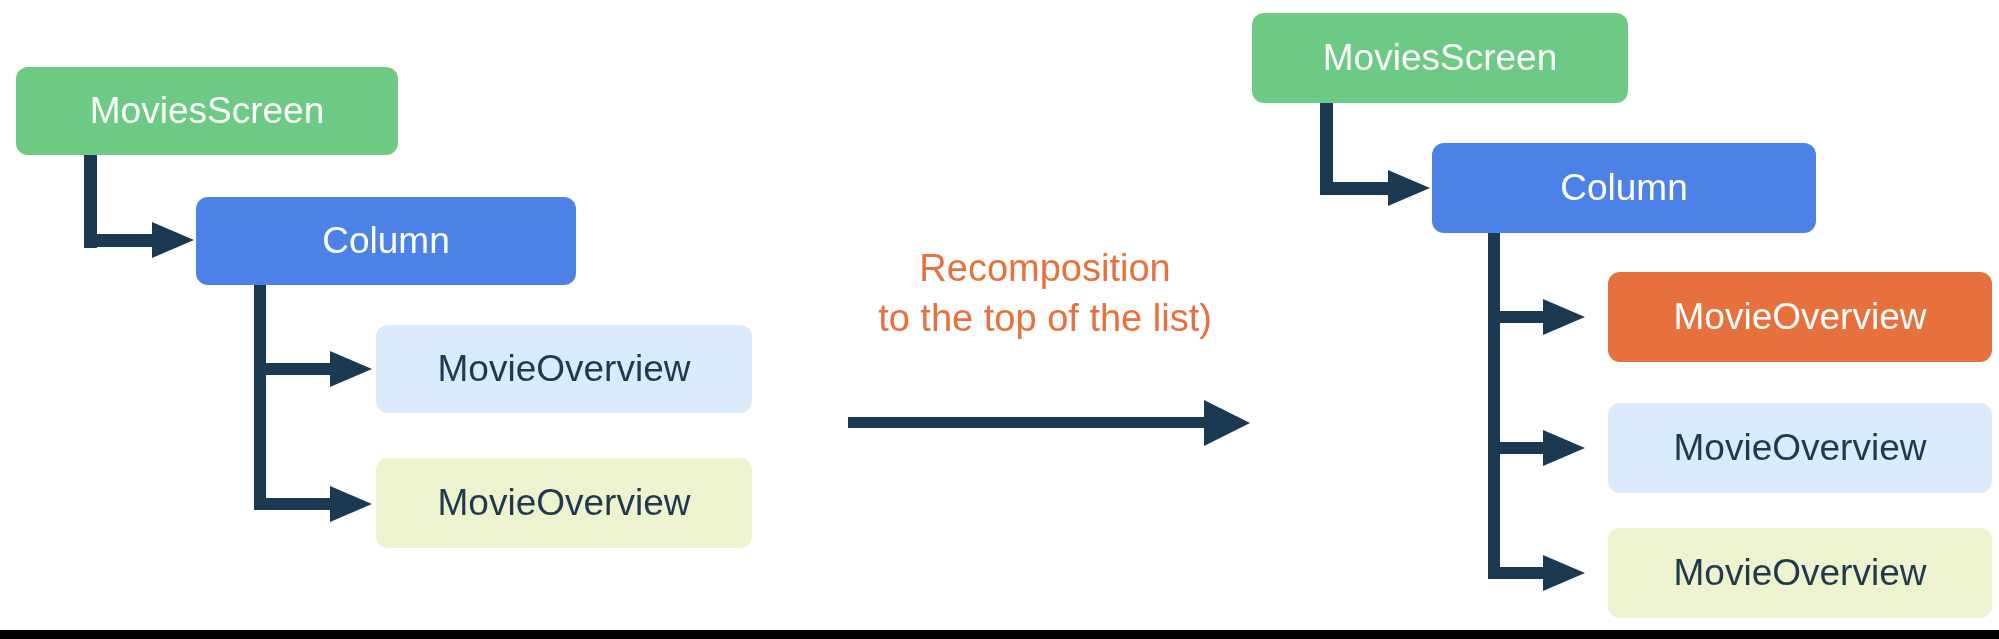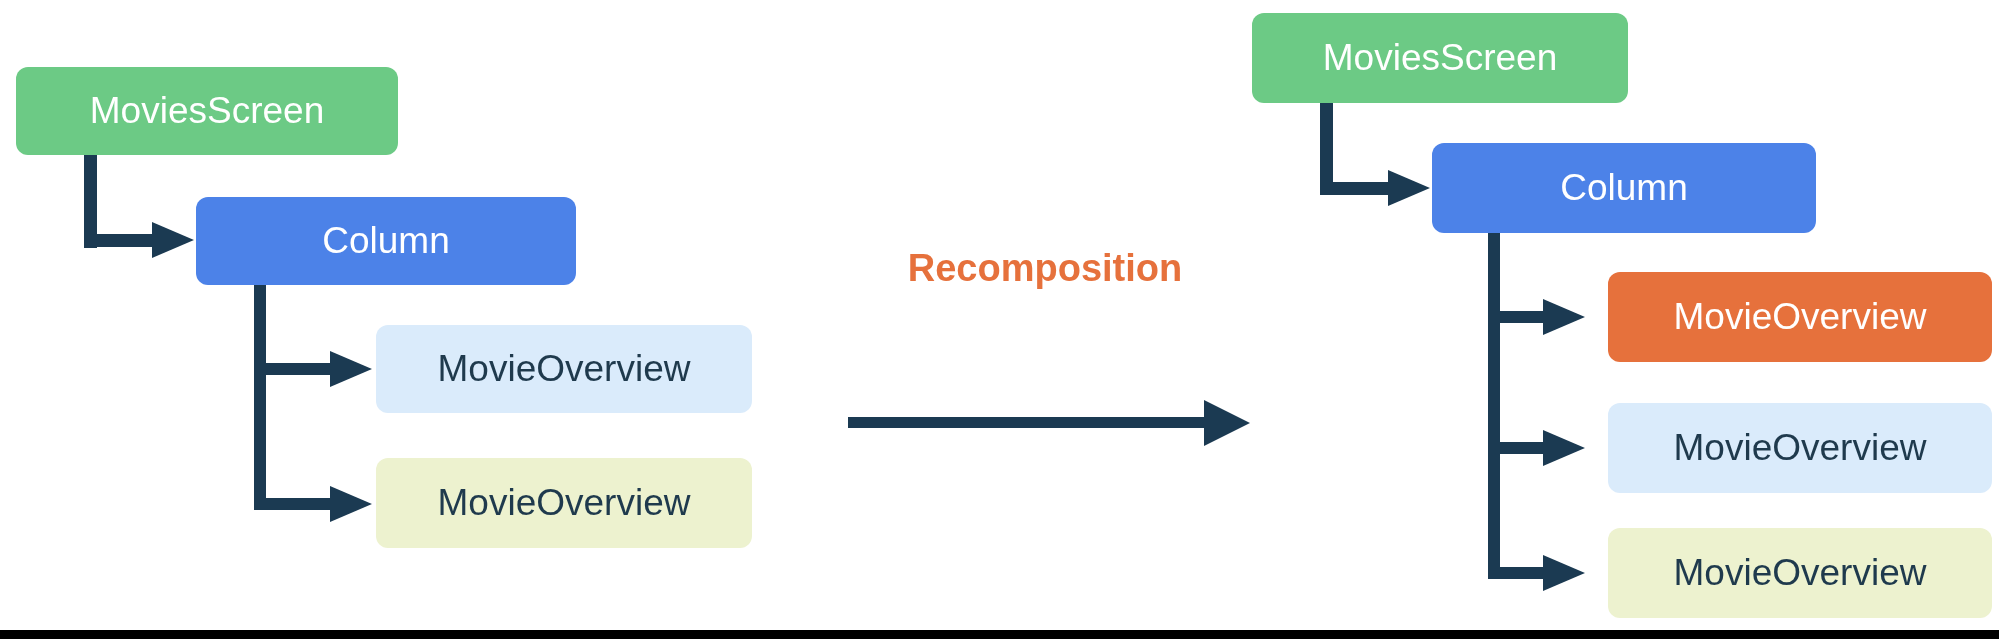--- a/index.html
+++ b/index.html
@@ -21,21 +21,21 @@
     border-top:18px solid transparent;
     border-bottom:18px solid transparent;
     border-left:42px solid #1B3A52;
   }
   .arrowhead.big {
     border-top-width:23px; border-bottom-width:23px; border-left-width:46px;
   }
   .annotation {
     position:absolute; left:820px; top:243px; width:450px;
     text-align:center; font-size:38px; line-height:50px;
-    color:#E6713C; font-weight:700;
+    color:#E6713C; font-weight:400;
   }
   .bottom-rule { position:absolute; left:0; top:630px; width:1999px; height:9px; }
 </style>
 </head>
 <body>
 
 <div class="canvas">
 
   <div class="node text-on-dark" style="left: 16px; top: 67px; width: 382px; height: 88px; background-color: rgb(108, 202, 133);">MoviesScreen</div>
 
@@ -50,20 +50,21 @@
   <div class="hline" style="left:254px; top:363px; width:76px; height:12px;"></div>
   <div class="arrowhead" style="left:330px; top:351px;"></div>
   <div class="node text-on-light" style="left: 376px; top: 325px; width: 376px; height: 88px; background-color: rgb(218, 235, 251);">MovieOverview</div>
 
   <div class="hline" style="left:254px; top:498px; width:76px; height:12px;"></div>
   <div class="arrowhead" style="left:330px; top:486px;"></div>
   <div class="node text-on-light" style="left: 376px; top: 458px; width: 376px; height: 90px; background-color: rgb(237, 242, 207);">MovieOverview</div>
 
   <div class="annotation">
     <div>Recomposition</div>
+    <div>to the top of the list)</div>
   </div>
 
   <div class="hline" style="left:848px; top:417px; width:356px; height:11px;"></div>
   <div class="arrowhead big" style="left:1204px; top:400px;"></div>
 
   <div class="node text-on-dark" style="left: 1252px; top: 13px; width: 376px; height: 90px; background-color: rgb(108, 202, 133);">MoviesScreen</div>
 
   <div class="vline" style="left:1320px; top:103px; width:13px; height:91px;"></div>
   <div class="hline" style="left:1320px; top:182px; width:68px; height:13px;"></div>
   <div class="arrowhead" style="left:1388px; top:170px;"></div>

